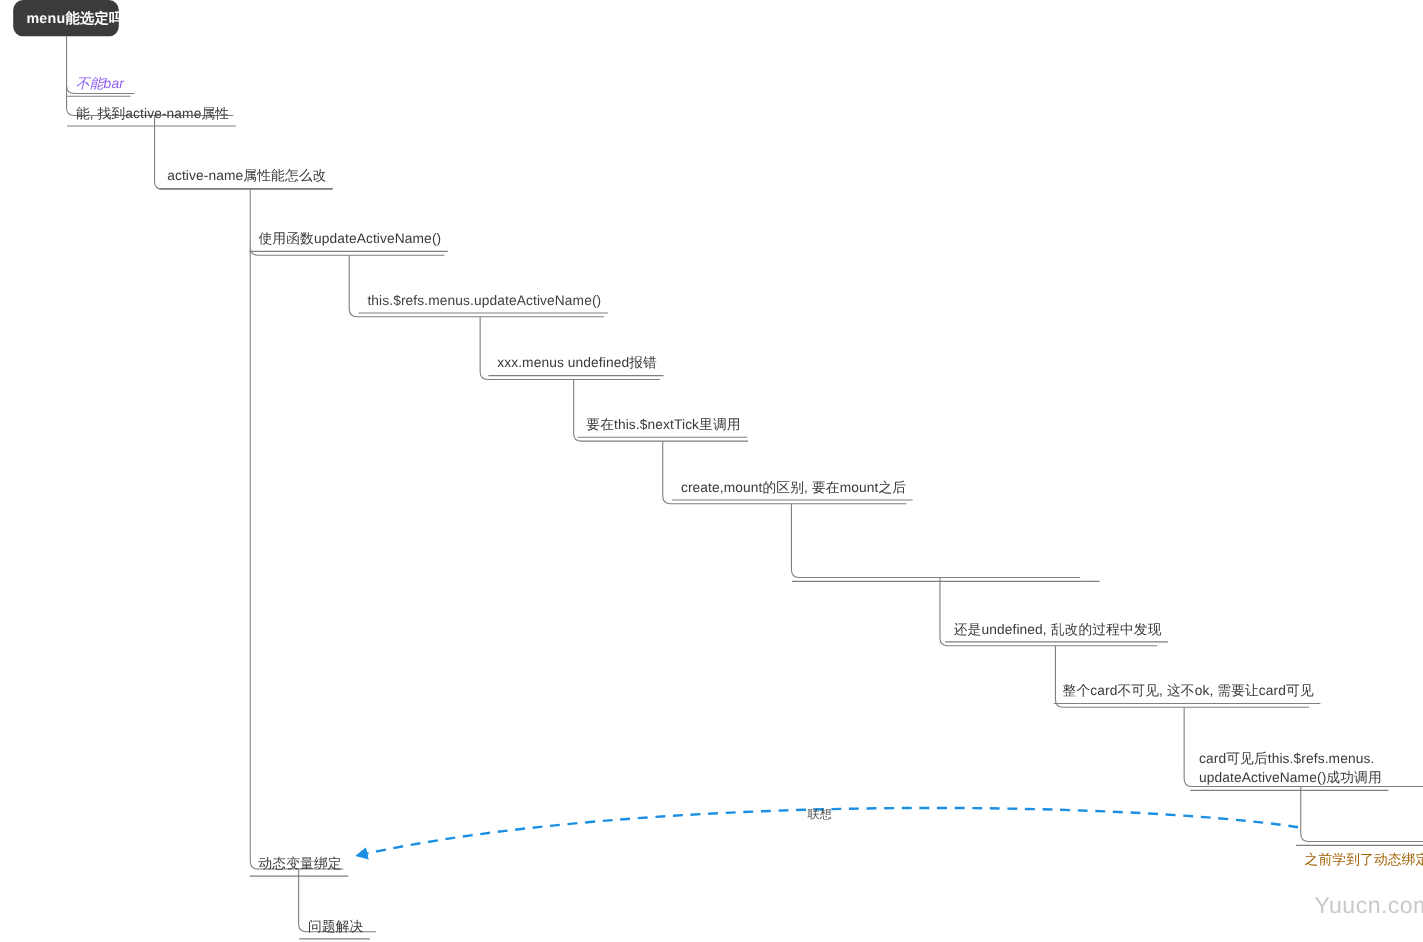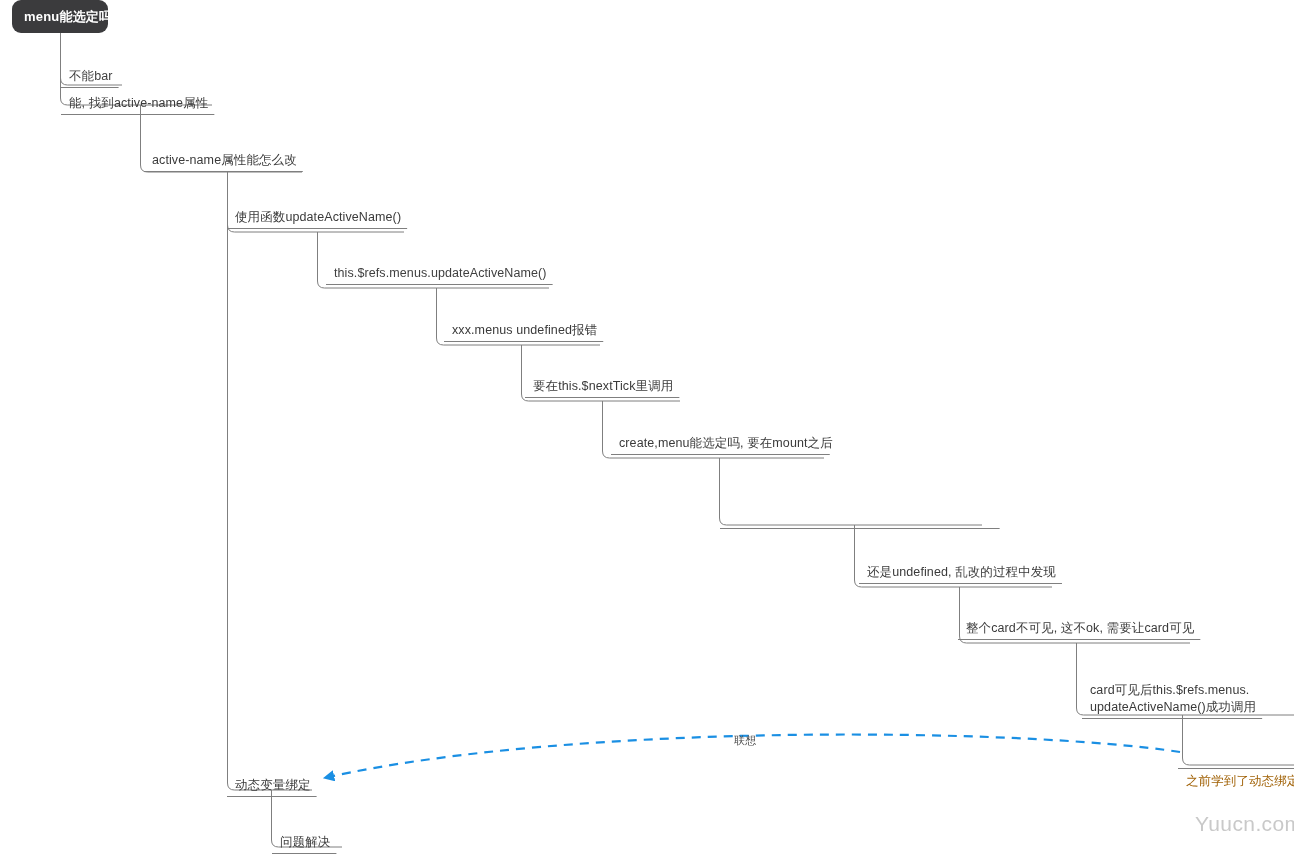--- a/index.html
+++ b/index.html
@@ -147,35 +147,35 @@
       <path d="M1070,718.5 L1250.140625,718.5" class="branch" stroke="#7f7f7f"></path>
       <path d="M1166,768.5 L1293.40625,768.5" class="branch" stroke="#7f7f7f"></path>
       <path d="M215,796.5 L304.609375,796.5" class="branch" stroke="#7f7f7f"></path>
       <path d="M260,853.5 L324.40625,853.5" class="branch" stroke="#7f7f7f"></path>
     </svg>
 
   <div class="root-node" style="left: 0px; top: 0px; width: 96px; height: 33px; background: rgb(59, 59, 61); color: rgb(255, 255, 255);">
     <span>menu能选定吗</span>
   </div>
 
-  <div class="node" style="left: 57px; top: 68px; color: #404040;">不能bar</div>
+  <div class="node" style="left: 57px; top: 68px; color: #8b5cf6; font-style: italic;">不能bar</div>
 
   <div class="node" style="left: 57px; top: 95px; color: rgb(58, 58, 58);">能, 找到active-name属性</div>
 
   <div class="node" style="left: 140px; top: 152px; color: rgb(58, 58, 58);">active-name属性能怎么改</div>
 
   <div class="node" style="left: 223px; top: 209px; color: rgb(58, 58, 58);">使用函数updateActiveName()</div>
 
   <div class="node" style="left: 322px; top: 265px; color: #404040;">this.$refs.menus.updateActiveName()</div>
 
   <div class="node" style="left: 440px; top: 322px; color: rgb(58, 58, 58);">xxx.menus undefined报错</div>
 
   <div class="node" style="left: 521px; top: 378px; color: rgb(58, 58, 58);">要在this.$nextTick里调用</div>
 
-  <div class="node" style="left: 607px; top: 435px; color: rgb(58, 58, 58);">create,menu能选定吗, 要在mount之后</div>
+  <div class="node" style="left: 607px; top: 435px; color: rgb(58, 58, 58);">create,mount的区别, 要在mount之后</div>
 
 
   <div class="node" style="left: 855px; top: 564px; color: rgb(58, 58, 58);">还是undefined, 乱改的过程中发现</div>
 
   <div class="node" style="left: 954px; top: 620px; color: rgb(58, 58, 58);">整个card不可见, 这不ok, 需要让card可见</div>
 
   <div class="node" style="left: 1078px; top: 682px; color: rgb(58, 58, 58);">card可见后this.$refs.menus.
 updateActiveName()成功调用</div>
 
   <div class="node" style="left: 1174px; top: 749px; color: #a16207; margin-top: 24px;">之前学到了动态绑定</div>

